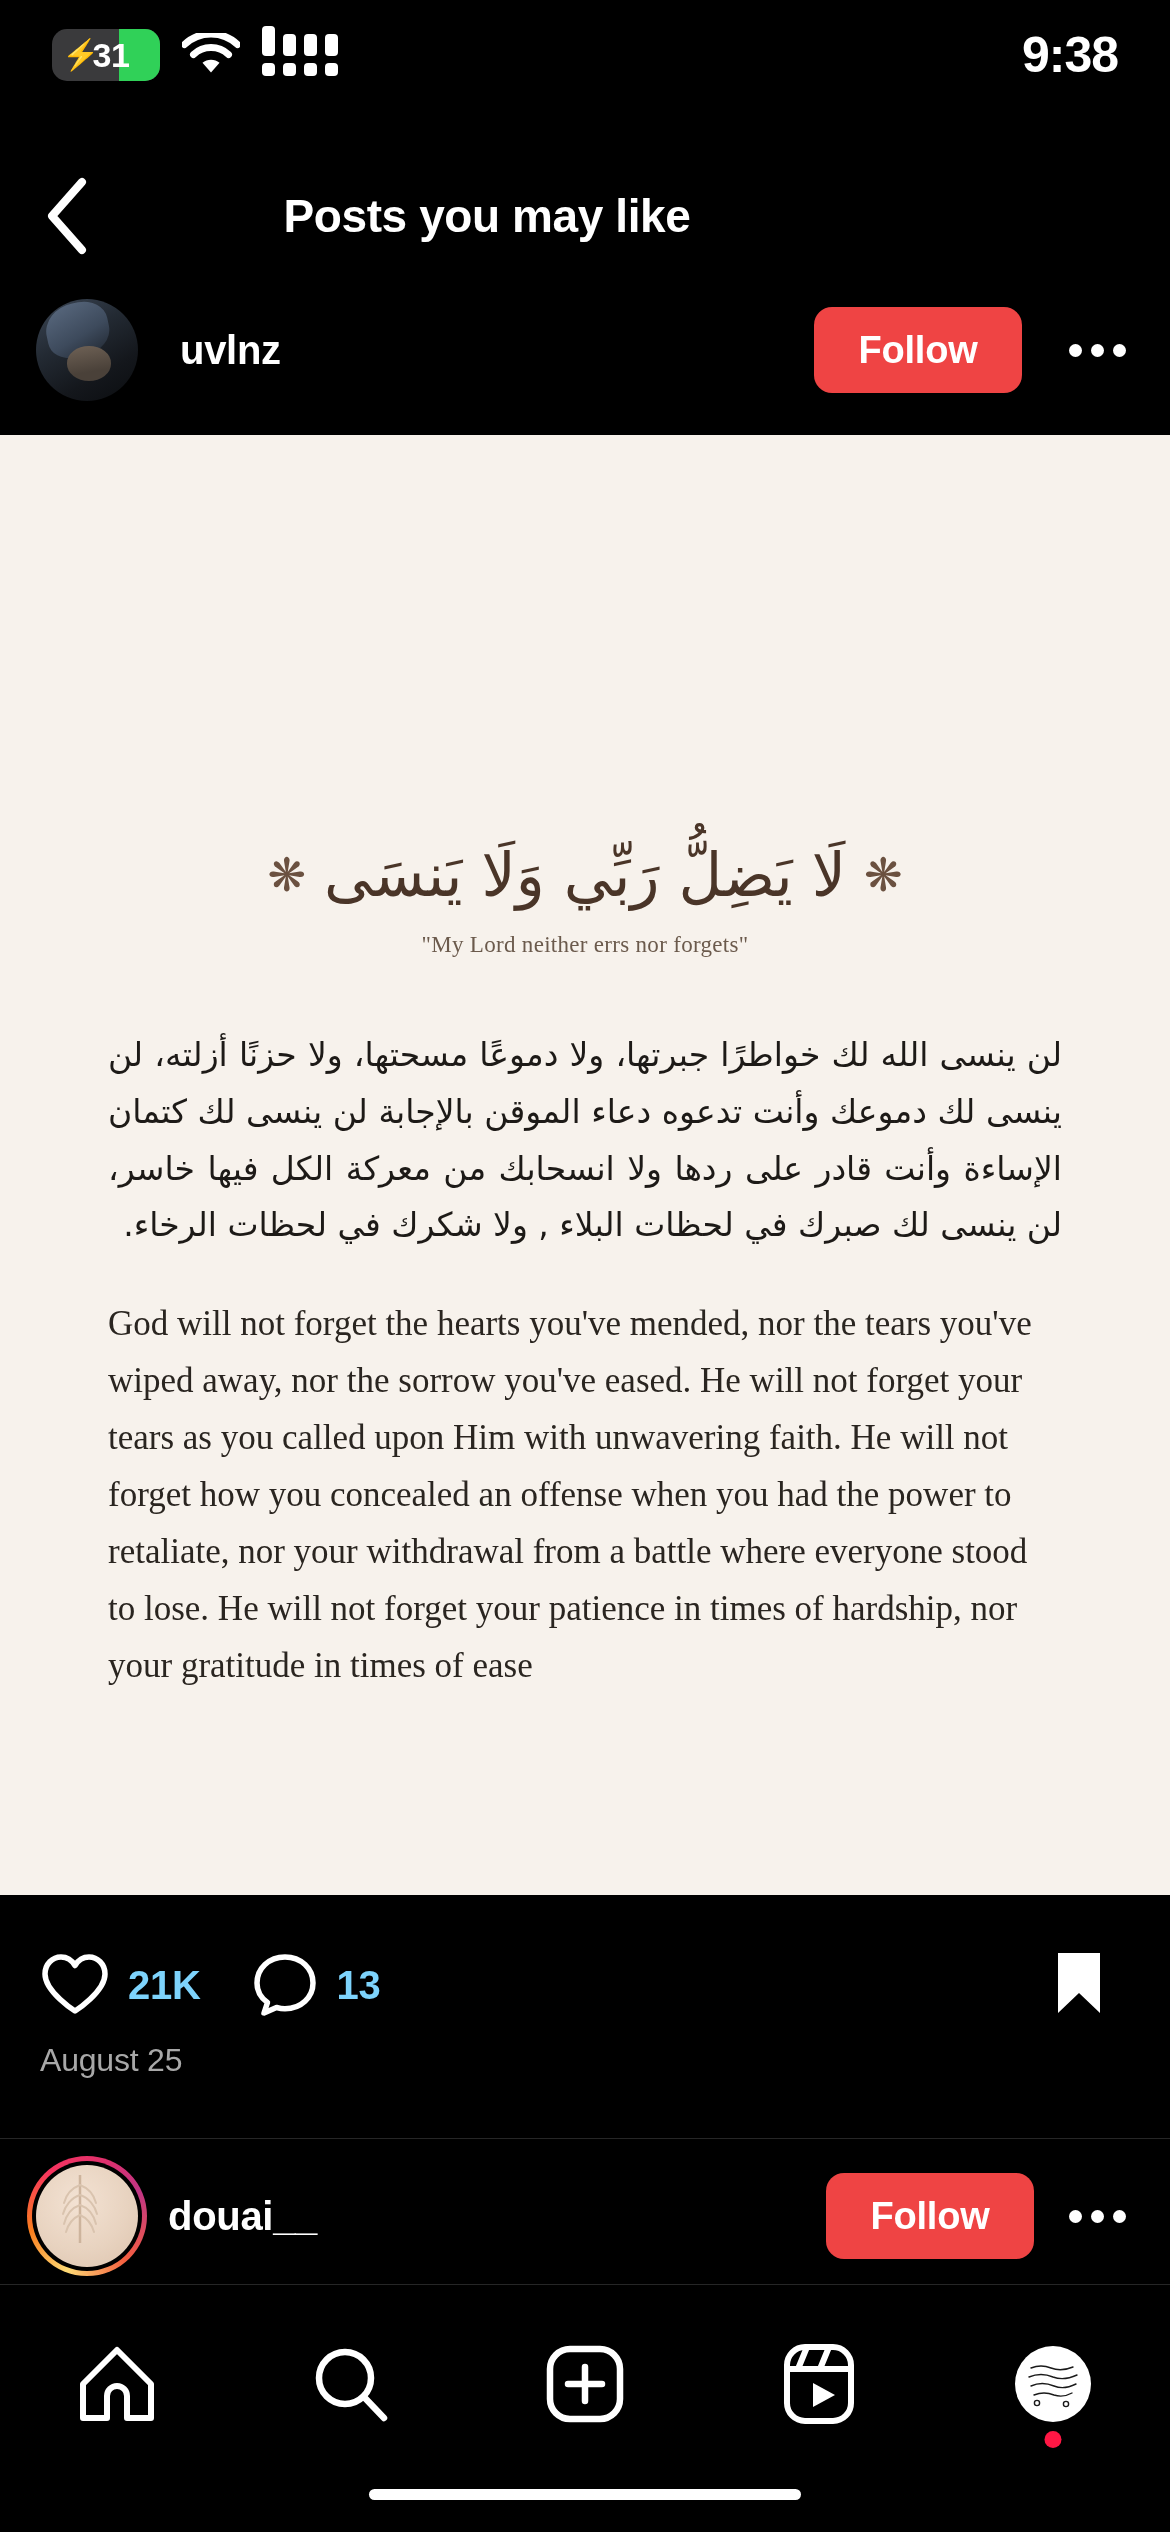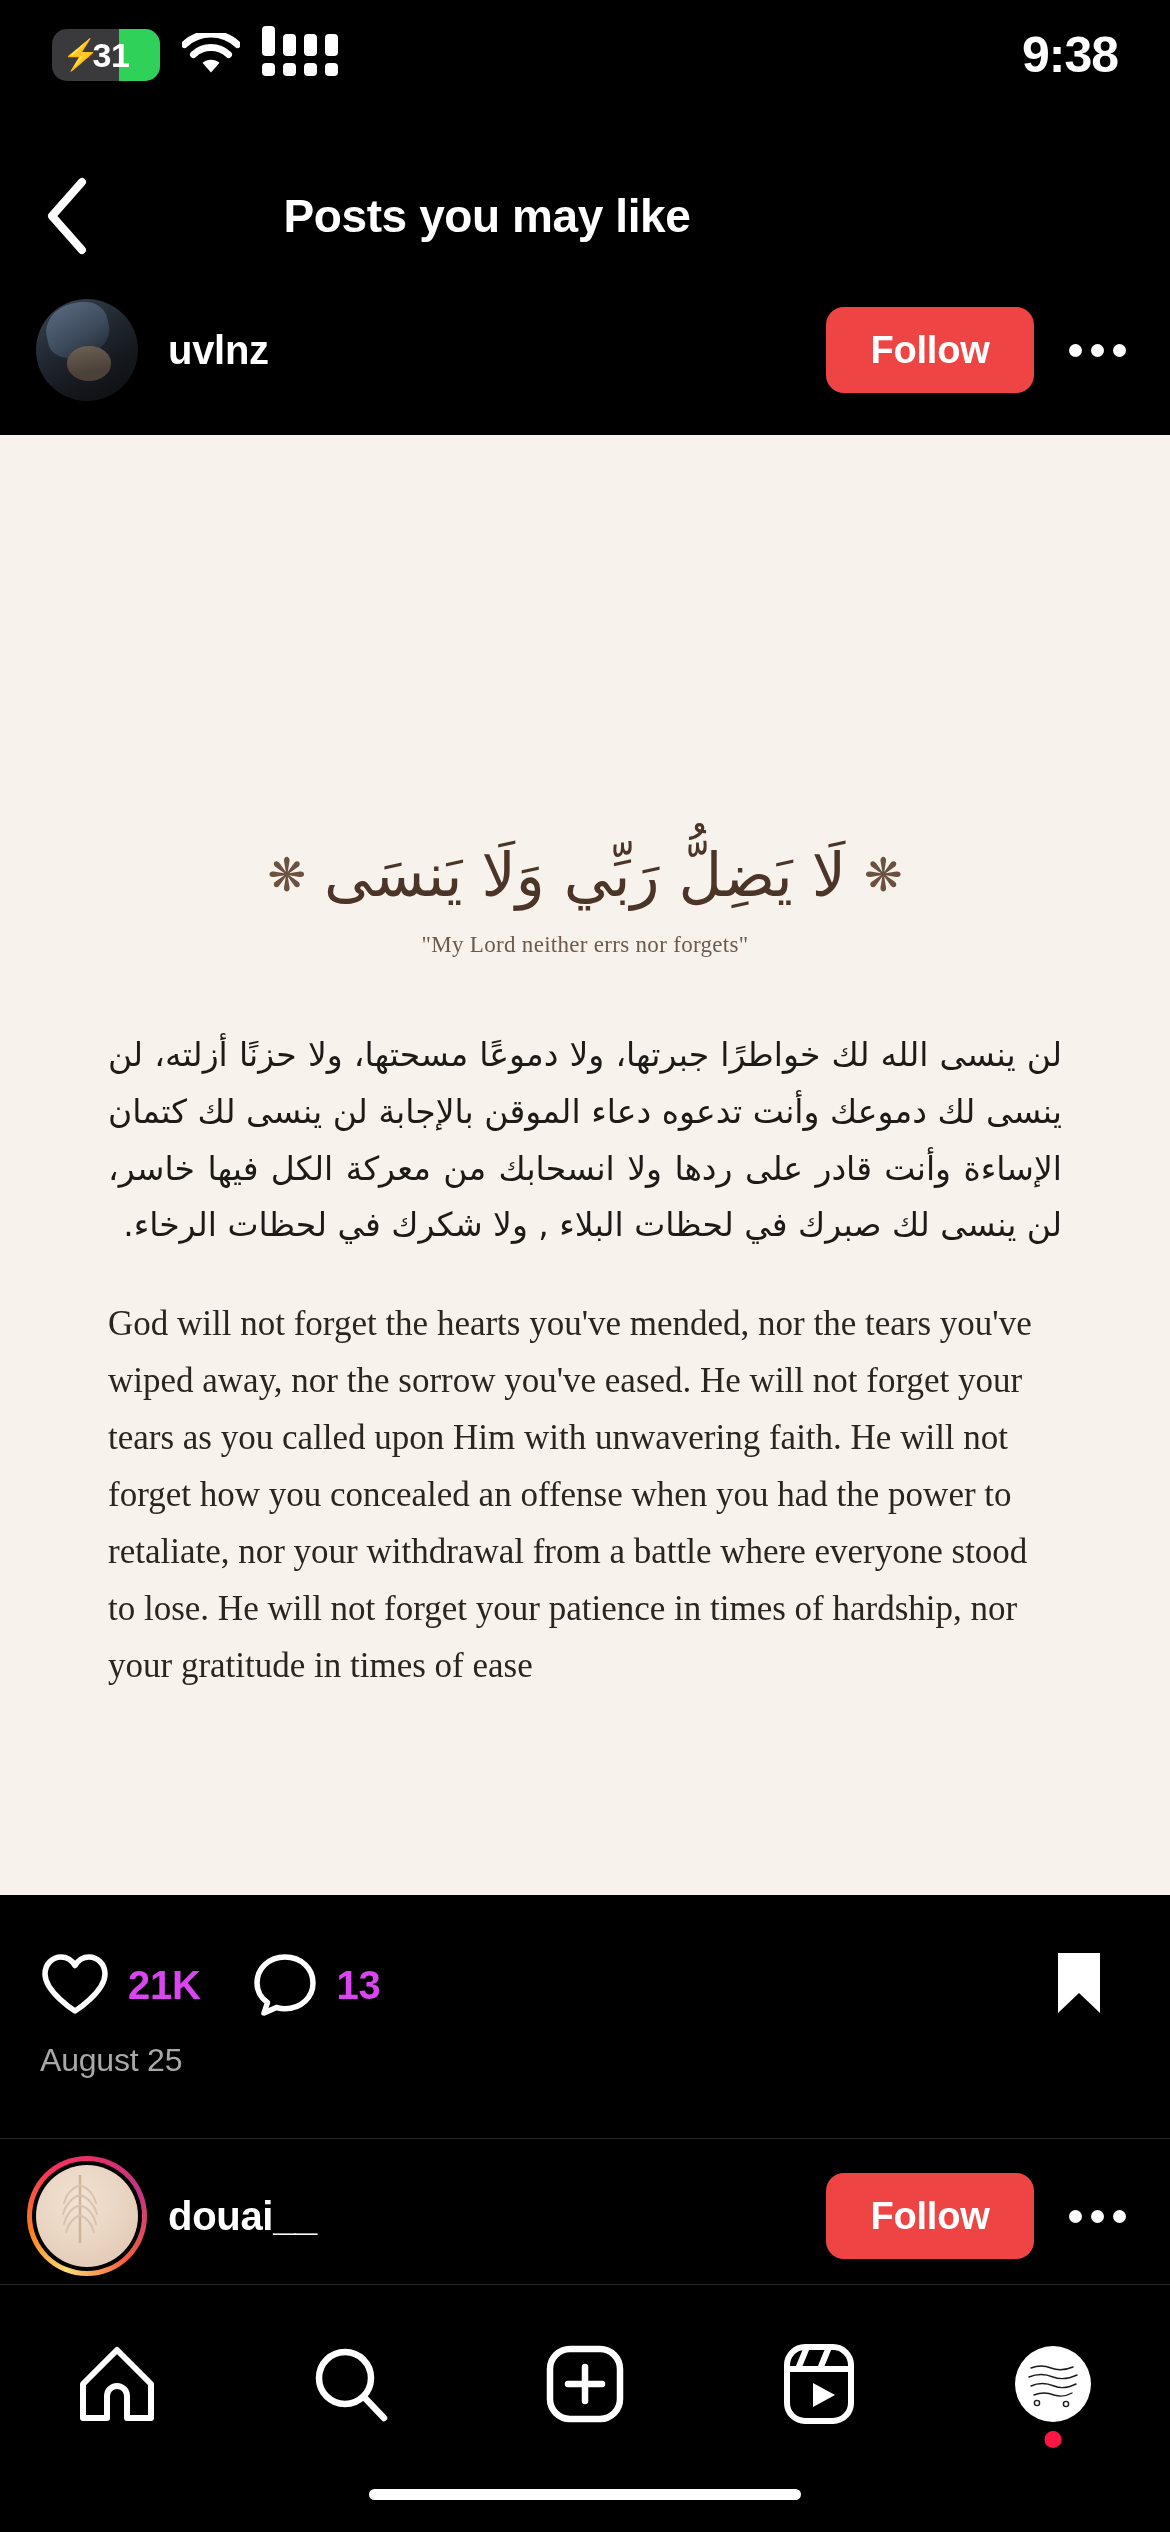--- a/index.html
+++ b/index.html
@@ -56,21 +56,21 @@
     position:absolute; left:0; right:0; top:50%; transform:translateY(-50%);
     text-align:center; color:#fff; font-size:46px; font-weight:700;
     letter-spacing:-0.4px;
   }
 
   
   .userrow {
     position:absolute; left:0; width:1170px; height:120px;
     display:flex; align-items:center; padding:0 36px;
   }
-  .userrow.top { top:290px; }
+  .userrow.top { top:290px;gap:12px; }
   .userrow.bottom { top:2156px; }
 
   .avatar-wrap { position:relative; width:102px; height:102px; flex:none; }
   .avatar {
     width:102px; height:102px; border-radius:50%;
     overflow:hidden; position:relative;
   }
   .avatar-dark {
     background:linear-gradient(150deg,#3c4756 0%,#232a33 38%,#14171c 70%,#0b0d10 100%);
   }
@@ -162,21 +162,21 @@
     font-size:35px; line-height:1.63; color:#2a2520;
     text-align:left;
   }
 
   
   .engagement {
     position:absolute; top:1930px; left:0; width:1170px; height:110px;
     display:flex; align-items:center; padding:0 40px;
   }
   .eng-item { display:flex; align-items:center; gap:18px; margin-right:52px; }
-  .eng-count { color:#d946ef; font-size:40px; font-weight:600; letter-spacing:-0.3px; }
+  .eng-count { color:#7dd3fc; font-size:40px; font-weight:600; letter-spacing:-0.3px; }
   .bookmark { margin-left:auto; margin-right:24px; }
 
   .post-date {
     position:absolute; top:2042px; left:40px;
     color:#a8a8a8; font-size:32px; letter-spacing:-0.2px;
   }
 
   .divider {
     position:absolute; left:0; width:1170px; height:1px; background:#262626;
   }

